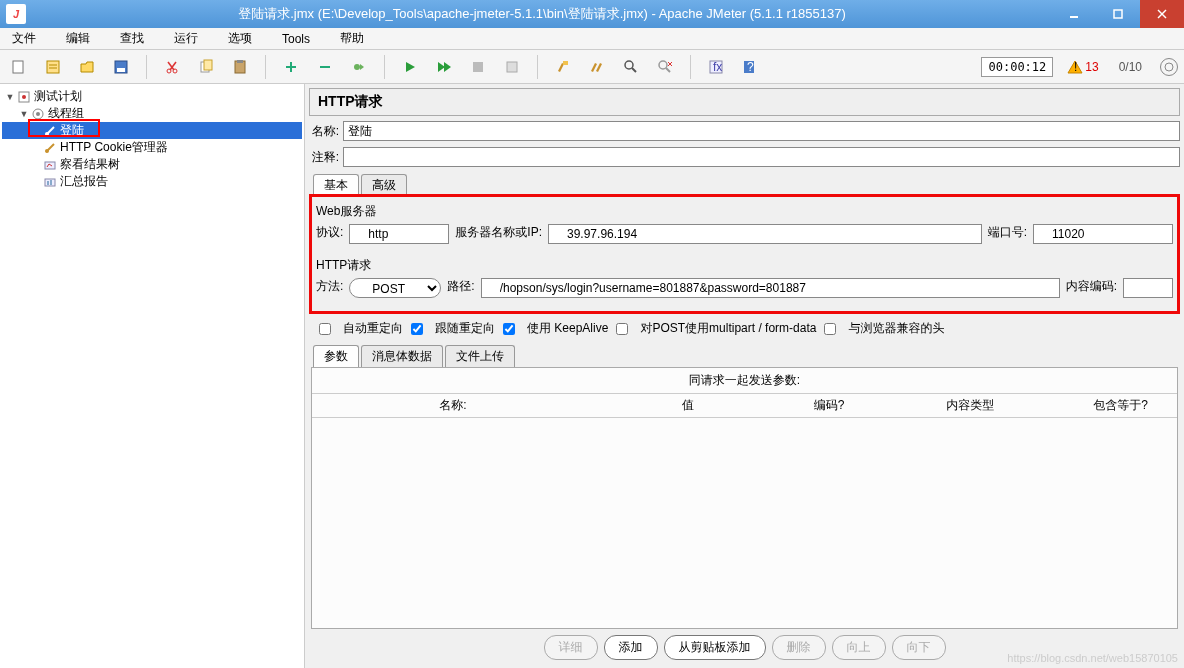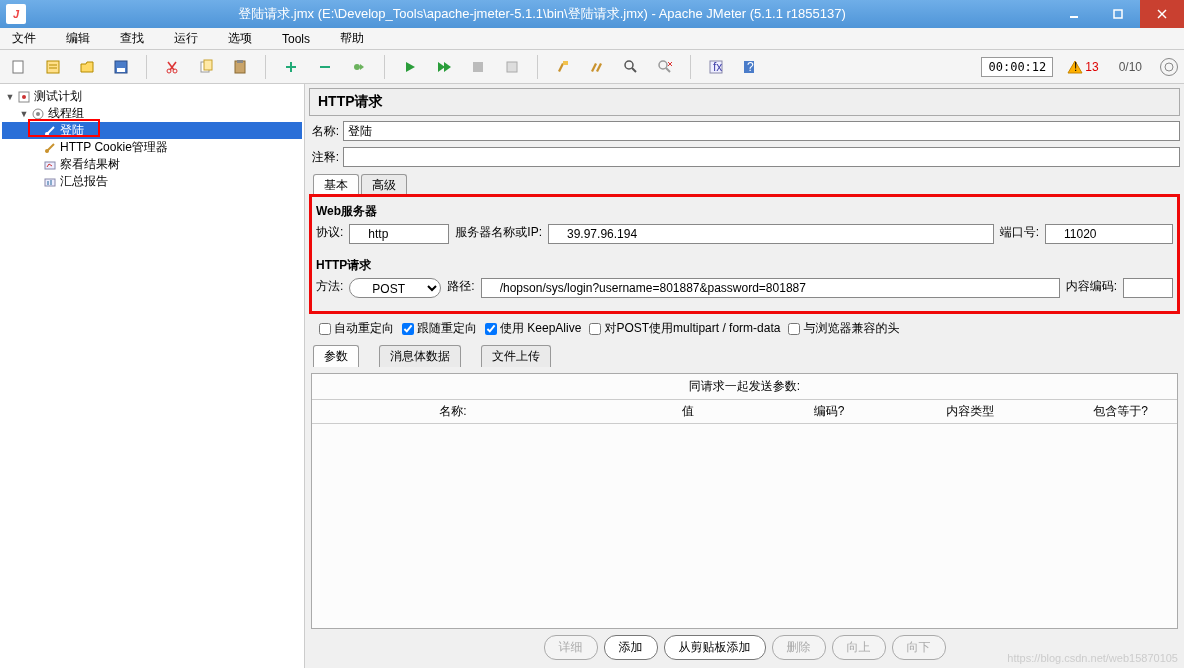--- a/index.html
+++ b/index.html
@@ -41,30 +41,30 @@
 .panel-title { border: 1px solid #aaa; background: #efefef; padding: 4px 8px; font-size: 14px; font-weight: bold; margin: 2px;}
 .row { display: flex; align-items: center; margin: 3px 2px; gap: 4px; }
 .row label { min-width: 30px; text-align: right; }
 .row input[type=text] { border: 1px solid #888; padding: 2px 4px; height: 20px; background: #fff; }
 
 .tabs-row { display: flex; gap: 2px; margin: 4px 2px 0 6px; }
 .tab { border: 1px solid #999; border-bottom: none; padding: 2px 10px; background: #eaeaea; border-radius: 3px 3px 0 0; }
 .tab.active { background: #fefefe; }
 
 .red-box { border: 3px solid #ef0808; margin: 0 2px; padding: 4px 4px 0 4px; position: relative; top: -2px; }
-.section-title { font-weight: bold; margin: 2px 0 4px 0; }
+.section-title { font-weight: normal; margin: 2px 0 4px 0; }
 .req-row { display: flex; gap: 6px; margin-bottom: 13px; }
 .req-row label { white-space: nowrap; }
 .req-row input, .req-row select { border: 1px solid #888; padding: 2px 18px; height: 20px; background: #fff; }
 
 .checks { display: flex; align-items: center; gap: 8px; margin: 4px 12px; font-size: 11px;}
-.checks label { display: flex; align-items: center; gap: 3px; }
+.checks label { display: flex; align-items: center; gap: 12px; }
 .checks input { width: 12px; height: 12px; }
 
-.param-tabs { display: flex; gap: 20px; margin: 4px 2px 6px 6px; }
+.param-tabs { display: flex; gap: 2px; margin: 4px 2px 0 6px; }
 .param-area { border: 1px solid #aaa; margin: 0 4px; background: #fcfcfc; flex: 1; display: flex; flex-direction: column; min-height: 0;}
 .caption { text-align: center; padding: 4px; font-size: 12px; border-bottom: 1px solid #ccc; }
 .thead { display: flex; border-bottom: 1px solid #ccc; }
 .thead span { padding: 3px 0; text-align: center; font-size: 12px; }
 .tbody { flex: 1; }
 .btn-row { display: flex; justify-content: center; gap: 6px; padding: 6px 0; }
 .btn-row button { border: 1px solid #aaa; background: #f4f4f4; padding: 3px 14px; border-radius: 12px; }
 .btn-row button.prim { background: #fff; border-color: #777; }
 .btn-row button:disabled { color: #aaa; }
 
@@ -331,21 +331,21 @@
     </div>
 
     <div class="red-box">
       <div class="section-title">Web服务器</div>
       <div class="req-row">
         <label>协议:</label>
         <input type="text" style="width: 100px;" value="http">
         <label>服务器名称或IP:</label>
         <input type="text" style="flex: 1 1 0%;" value="39.97.96.194">
         <label>端口号:</label>
-        <input type="text" style="width: 128px;" value="11020">
+        <input type="text" style="width: 140px;" value="11020">
       </div>
       <div class="section-title">HTTP请求</div>
       <div class="req-row">
         <label>方法:</label>
         <select style="width:92px;border-radius:10px;"><option>POST</option></select>
         <label>路径:</label>
         <input type="text" style="flex: 1 1 0%;" value="/hopson/sys/login?username=801887&amp;password=801887">
         <label>内容编码:</label>
         <input type="text" style="width: 50px;" value="">
       </div>

